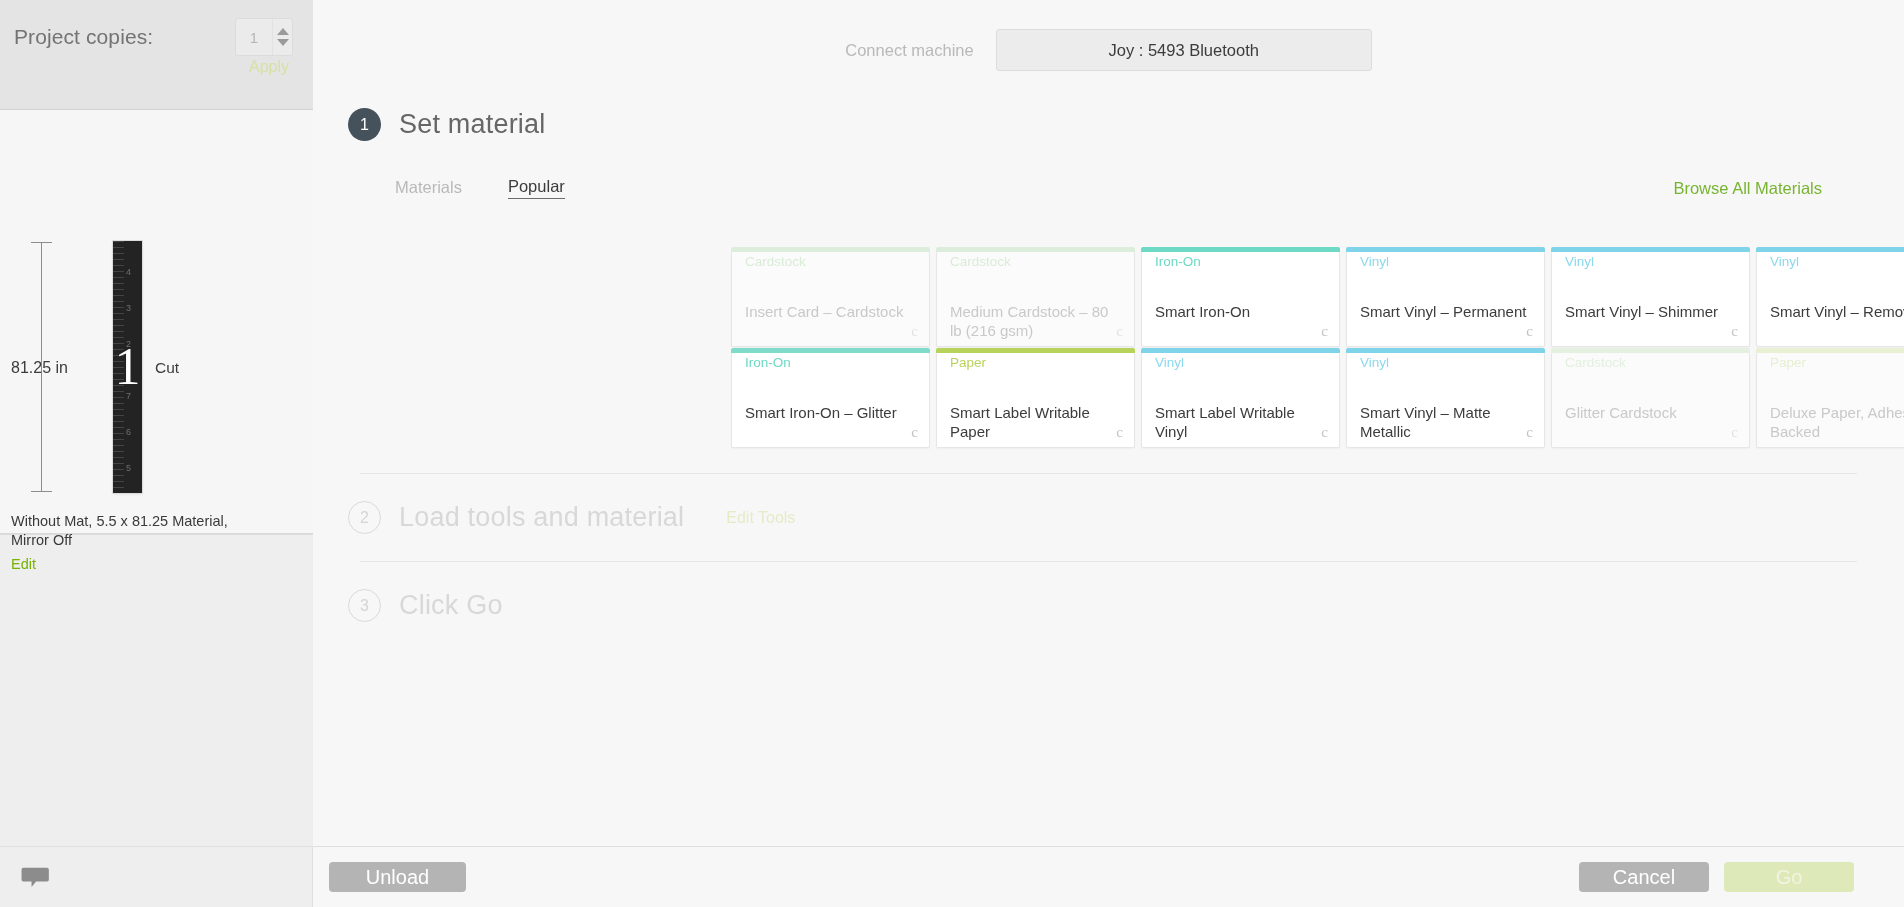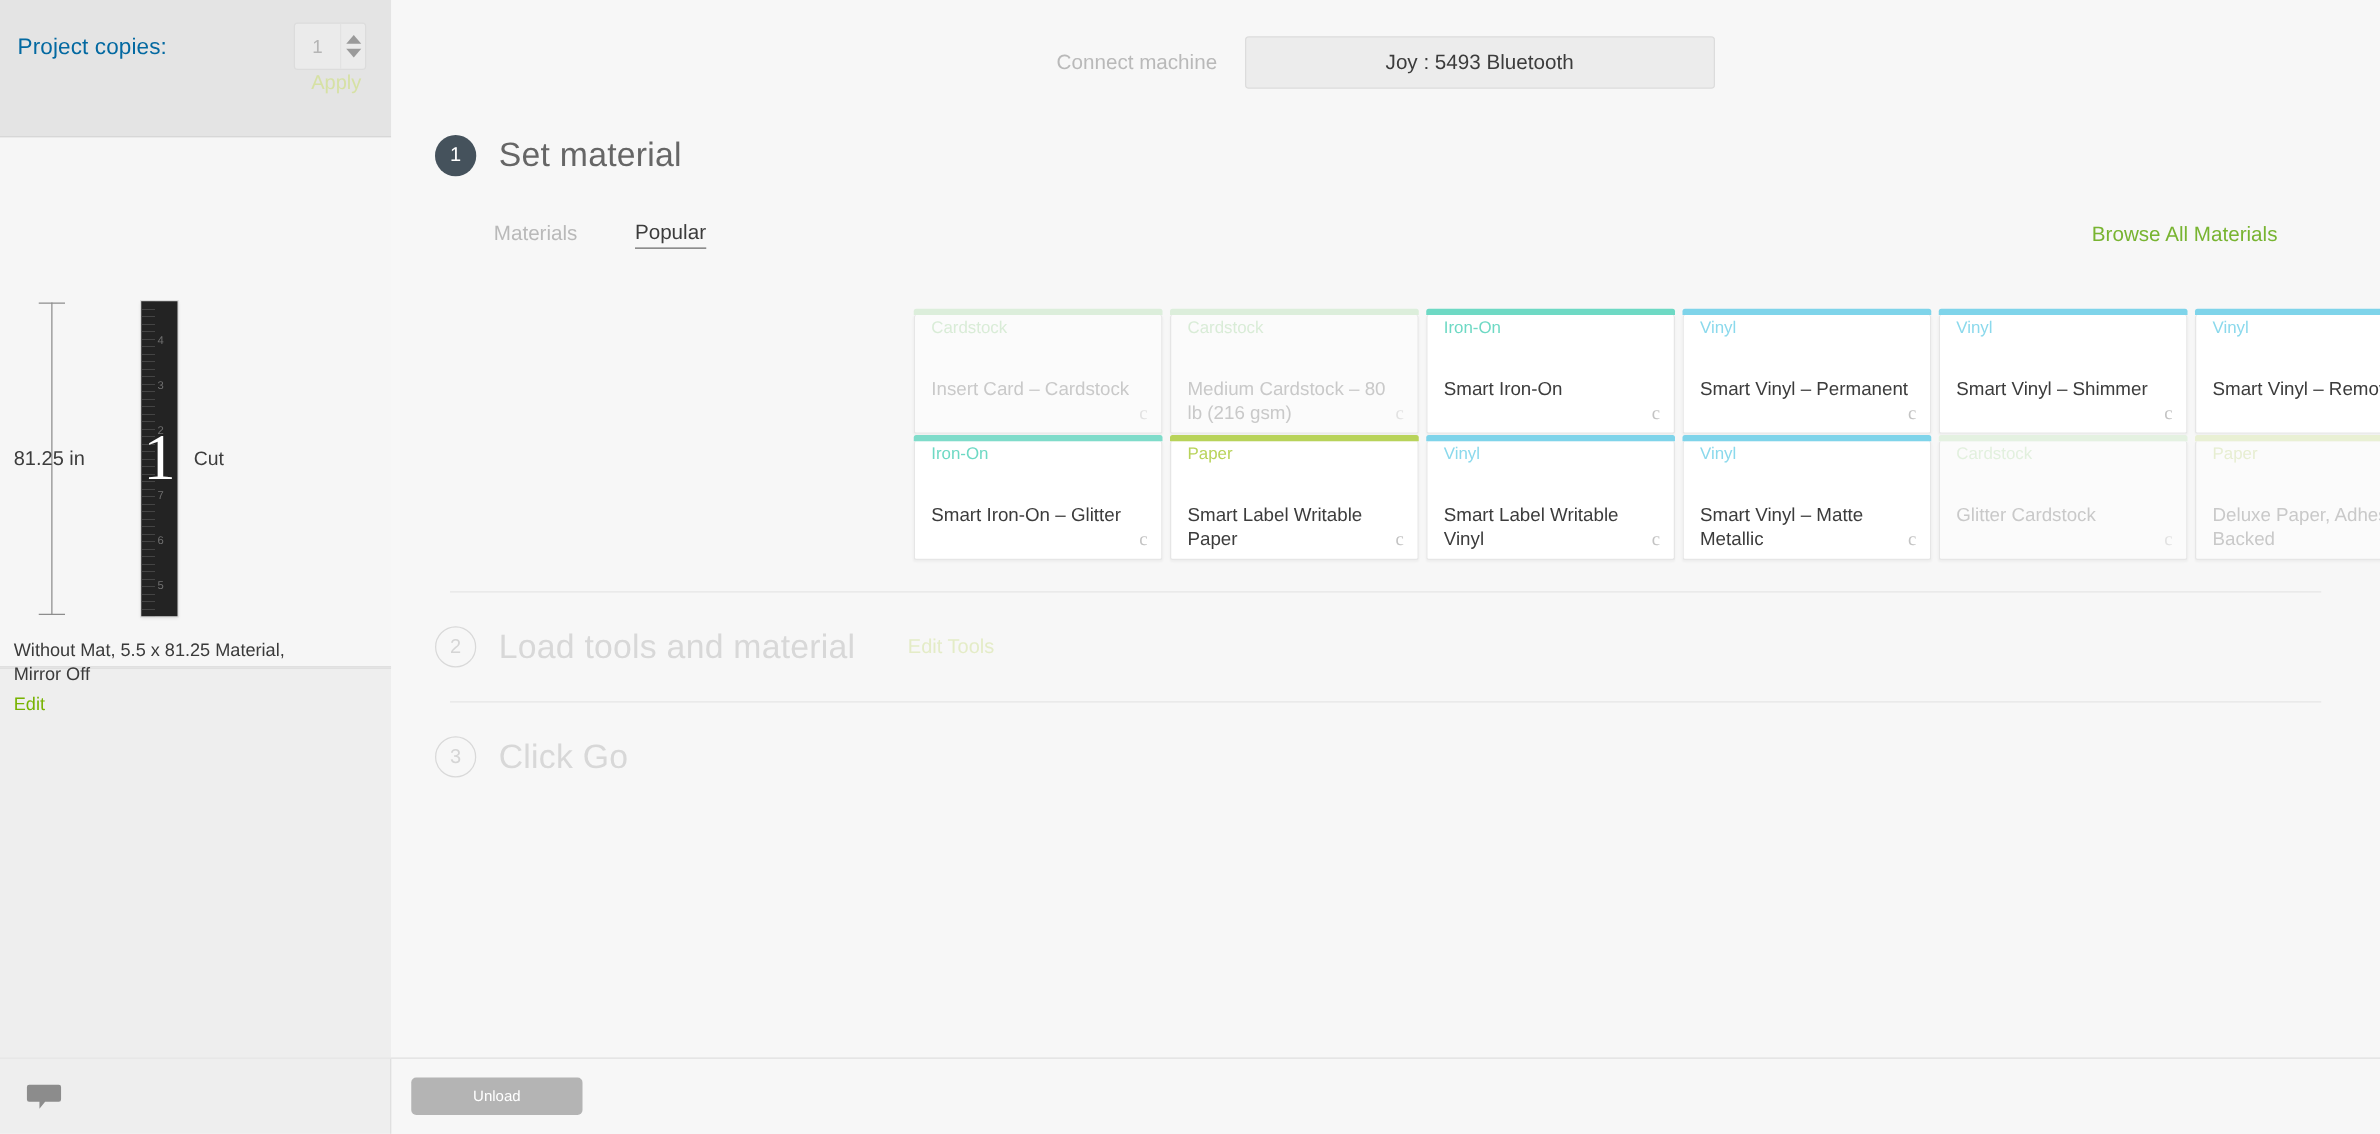--- a/index.html
+++ b/index.html
@@ -22,21 +22,21 @@
     position: absolute; left: 0; top: 0; width: 313px; height: 846px;
     display: flex; flex-direction: column;
   }
   .copies-panel {
     height: 110px; background: #e4e4e4;
     border-bottom: 1px solid #d2d2d2;
     padding: 18px 20px 0 14px;
     position: relative;
   }
   .copies-row { display: flex; align-items: center; justify-content: space-between; }
-  .copies-label { font-size: 18px; color: #0369a1; letter-spacing: .1px; }
+  .copies-label { font-size: 21px; color: #737373; letter-spacing: .1px; }
   .stepper {
     display: flex; align-items: stretch; width: 58px; height: 38px;
     background: #ebebeb; border: 1px solid #dcdcdc; border-radius: 3px;
   }
   .stepper input {
     width: 36px; border: none; background: transparent;
     font-family: inherit; font-size: 15px; color: #b5b5b5;
     text-align: center; outline: none;
   }
   .stepper-arrows {
@@ -167,21 +167,21 @@
     display: flex; align-items: center;
   }
   .bottom-left-pane {
     width: 313px; height: 61px; background: #eeeeee;
     display: flex; align-items: center; padding-left: 20px;
     border-right: 1px solid #e0e0e0;
   }
   .chat-bubble { width: 30px; height: 23px; position: relative; cursor: pointer; }
   .btn {
     border: none; border-radius: 4px; font-family: inherit;
-    font-size: 12px; cursor: pointer; color: #fff;
+    font-size: 20px; cursor: pointer; color: #fff;
     display: flex; align-items: center; justify-content: center;
   }
   .btn-unload { width: 137px; height: 30px; background: #b4b4b4; margin-left: 16px; }
   .btn-cancel { width: 130px; height: 30px; background: #b4b4b4; }
   .btn-go { width: 130px; height: 30px; background: #dde9b8; color: #f0f5e0; cursor: default; margin-left: 15px; margin-right: 50px; }
   .bottom-right { margin-left: auto; display: flex; align-items: center; }
 </style>
 </head>
 <body>
 
@@ -362,15 +362,19 @@
     </div>
   </div>
 
   <div class="bottom-bar">
     <div class="bottom-left-pane">
       <svg class="chat-bubble" viewBox="0 0 30 24">
         <path d="M2,2 h26 a2,2 0 0 1 2,2 v11 a2,2 0 0 1 -2,2 h-12 l-5,6 v-6 h-9 a2,2 0 0 1 -2,-2 v-11 a2,2 0 0 1 2,-2 z" fill="#8c8c8c" transform="scale(0.95) translate(1,0)"></path>
       </svg>
     </div>
     <button class="btn btn-unload">Unload</button>
+    <div class="bottom-right">
+      <button class="btn btn-cancel">Cancel</button>
+      <button class="btn btn-go">Go</button>
+    </div>
   </div>
 
 </div>
 
 </body></html>

